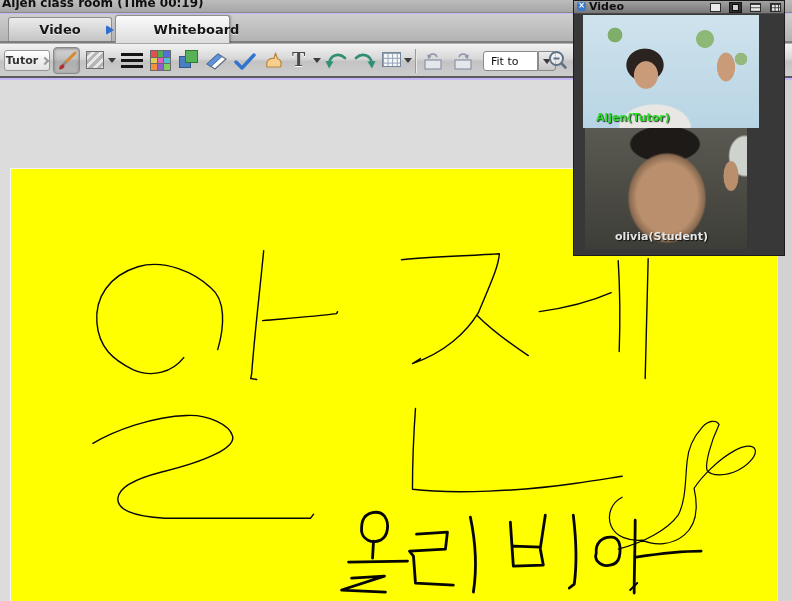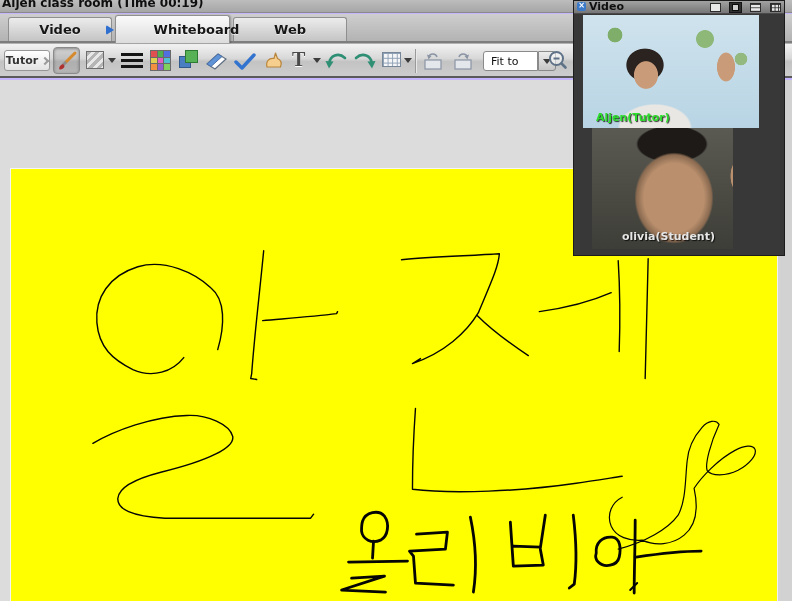--- a/index.html
+++ b/index.html
@@ -87,21 +87,21 @@
   .feed1{left:9px;top:14px;width:176px;height:113px;
     background:
       radial-gradient(ellipse 15px 24px at 143px 52px,#c99b78 58%,rgba(0,0,0,0) 62%),
       radial-gradient(ellipse 20px 23px at 63px 60px,#c99b78 58%,rgba(0,0,0,0) 62%),
       radial-gradient(ellipse 33px 29px at 62px 50px,#2a2320 55%,rgba(0,0,0,0) 58%),
       radial-gradient(ellipse 58px 38px at 72px 113px,#e9e7e3 60%,rgba(0,0,0,0) 64%),
       radial-gradient(circle 14px at 32px 20px,#7fae6a 50%,rgba(0,0,0,0) 55%),
       radial-gradient(circle 17px at 122px 24px,#8db878 50%,rgba(0,0,0,0) 55%),
       radial-gradient(circle 12px at 158px 44px,#93b97f 50%,rgba(0,0,0,0) 55%),
       linear-gradient(#cfe3ed,#b8d4e4);}
-  .feed2{left:18px;top:127px;width:141px;height:121px;
+  .feed2{left:11px;top:127px;width:162px;height:121px;
     background:
       radial-gradient(ellipse 13px 26px at 146px 48px,#b98f6d 55%,rgba(0,0,0,0) 60%),
       radial-gradient(ellipse 30px 38px at 160px 28px,#cfd3cd 50%,rgba(0,0,0,0) 56%),
       radial-gradient(ellipse 52px 60px at 82px 70px,#b98f6d 58%,#8a6a50 72%,rgba(0,0,0,0) 76%),
       radial-gradient(ellipse 58px 30px at 80px 16px,#1d1a17 58%,rgba(0,0,0,0) 62%),
       linear-gradient(#5a5a52,#3e3e38);}
   .feed-label{position:absolute;font-size:11px;font-weight:bold;
               text-shadow:1px 1px 1px rgba(0,0,0,.8);white-space:nowrap;}
   .feed1 .feed-label{left:13px;top:96px;}
   .feed2 .feed-label{left:30px;top:102px;}
@@ -115,23 +115,20 @@
     <span>Aljen class room (Time 00:19)</span>
   </div>
 
   <div class="tabbar">
     <div class="tab" style="left:8px;width:104px;">
       <span>Video</span>
     </div>
     <div class="tab active" style="left:115px;width:115px;">
       <span class="tab-arrow"></span>
       <span>Whiteboard</span>
-    </div>
-    <div class="tab" style="left:233px;width:114px;">
-      <span>Web</span>
     </div>
   </div>
 
   <div class="toolbar">
     <div class="tbtn tools-btn">
       <span>Tutor</span>
       <span class="tools-chev"></span>
     </div>
 
     <div class="tbtn pressed" style="left:53px;top:3px;width:27px;height:27px;">

